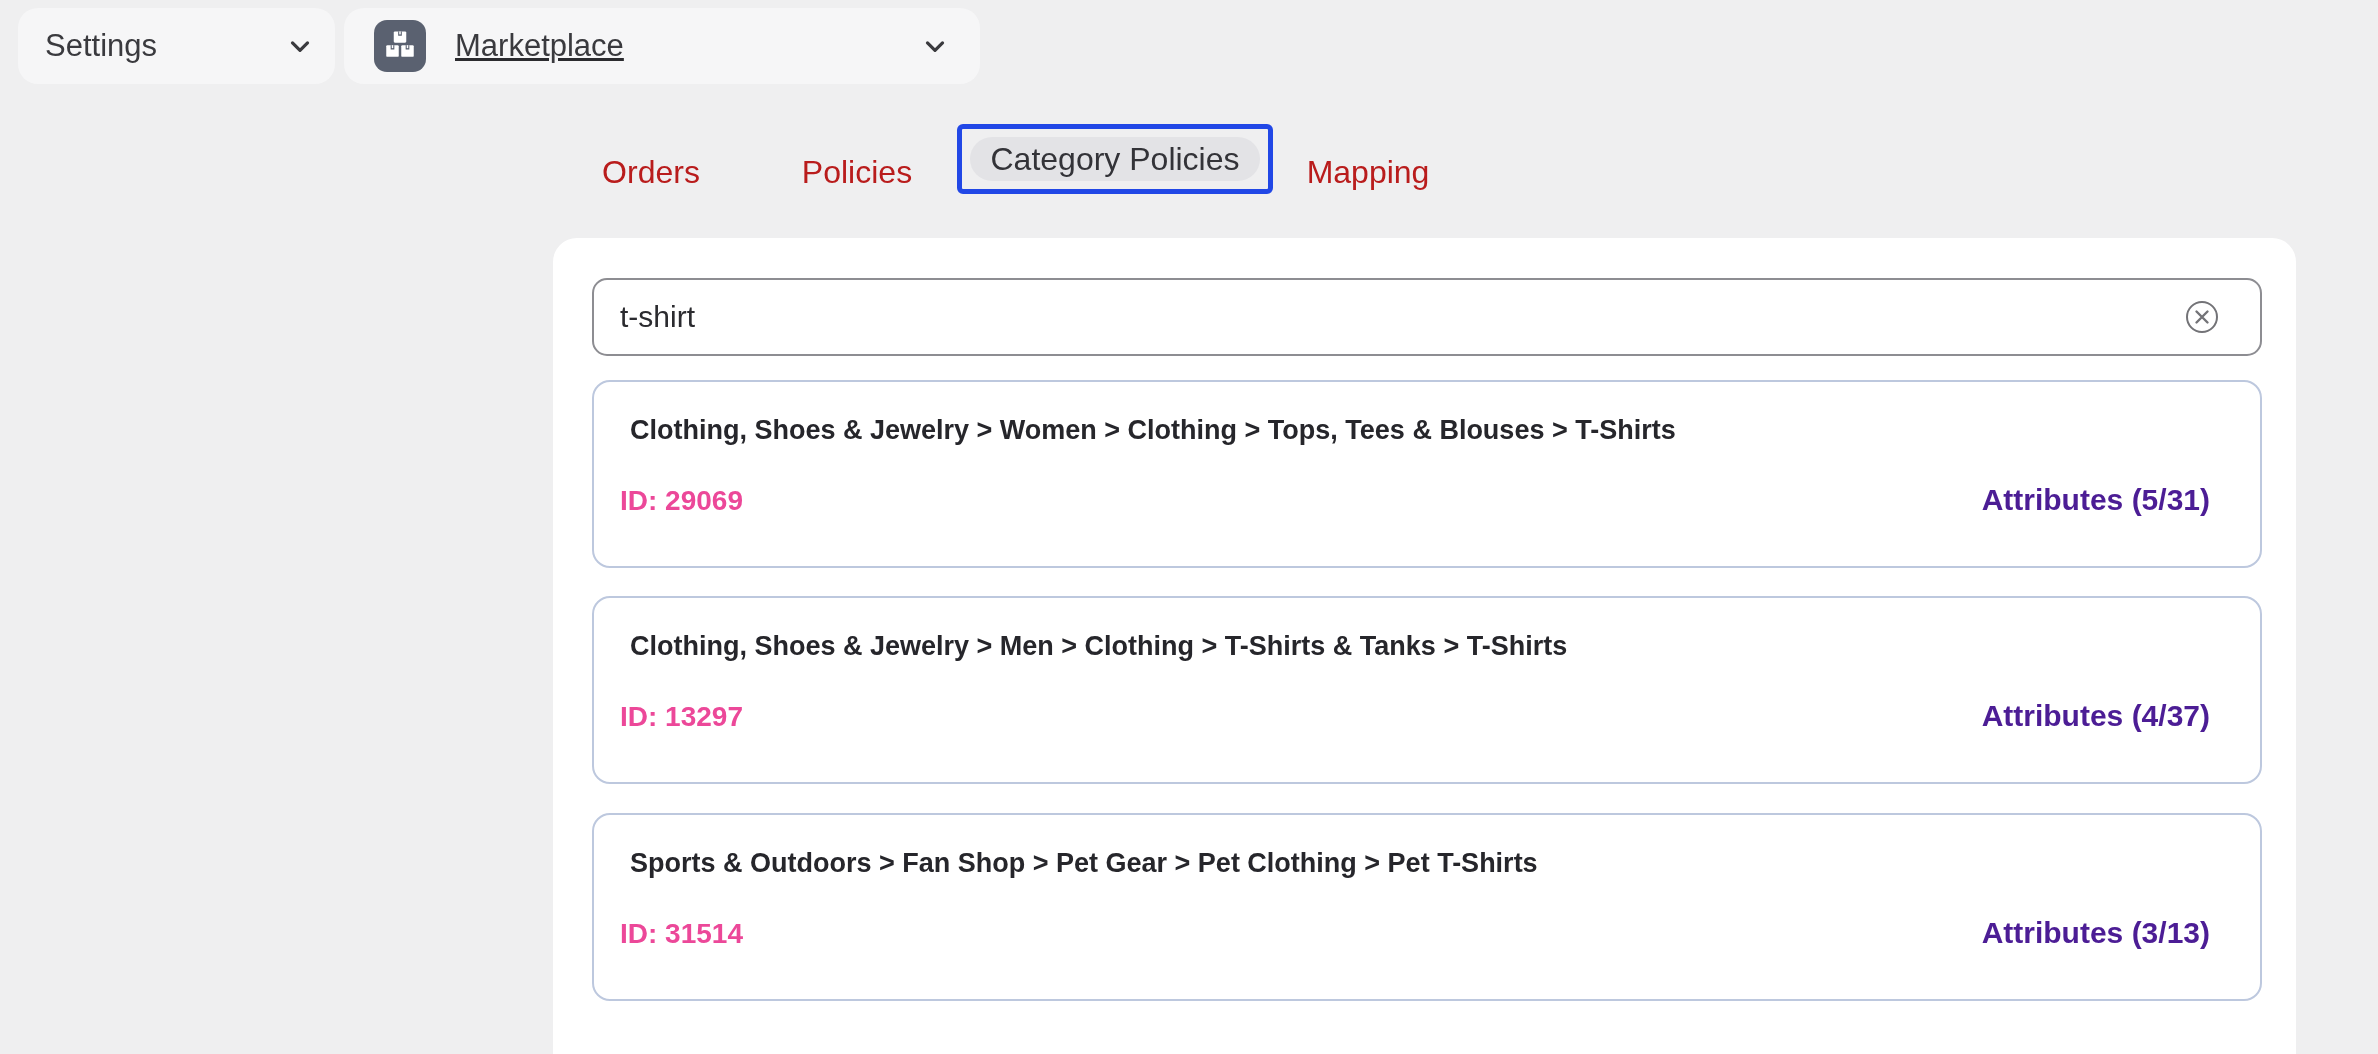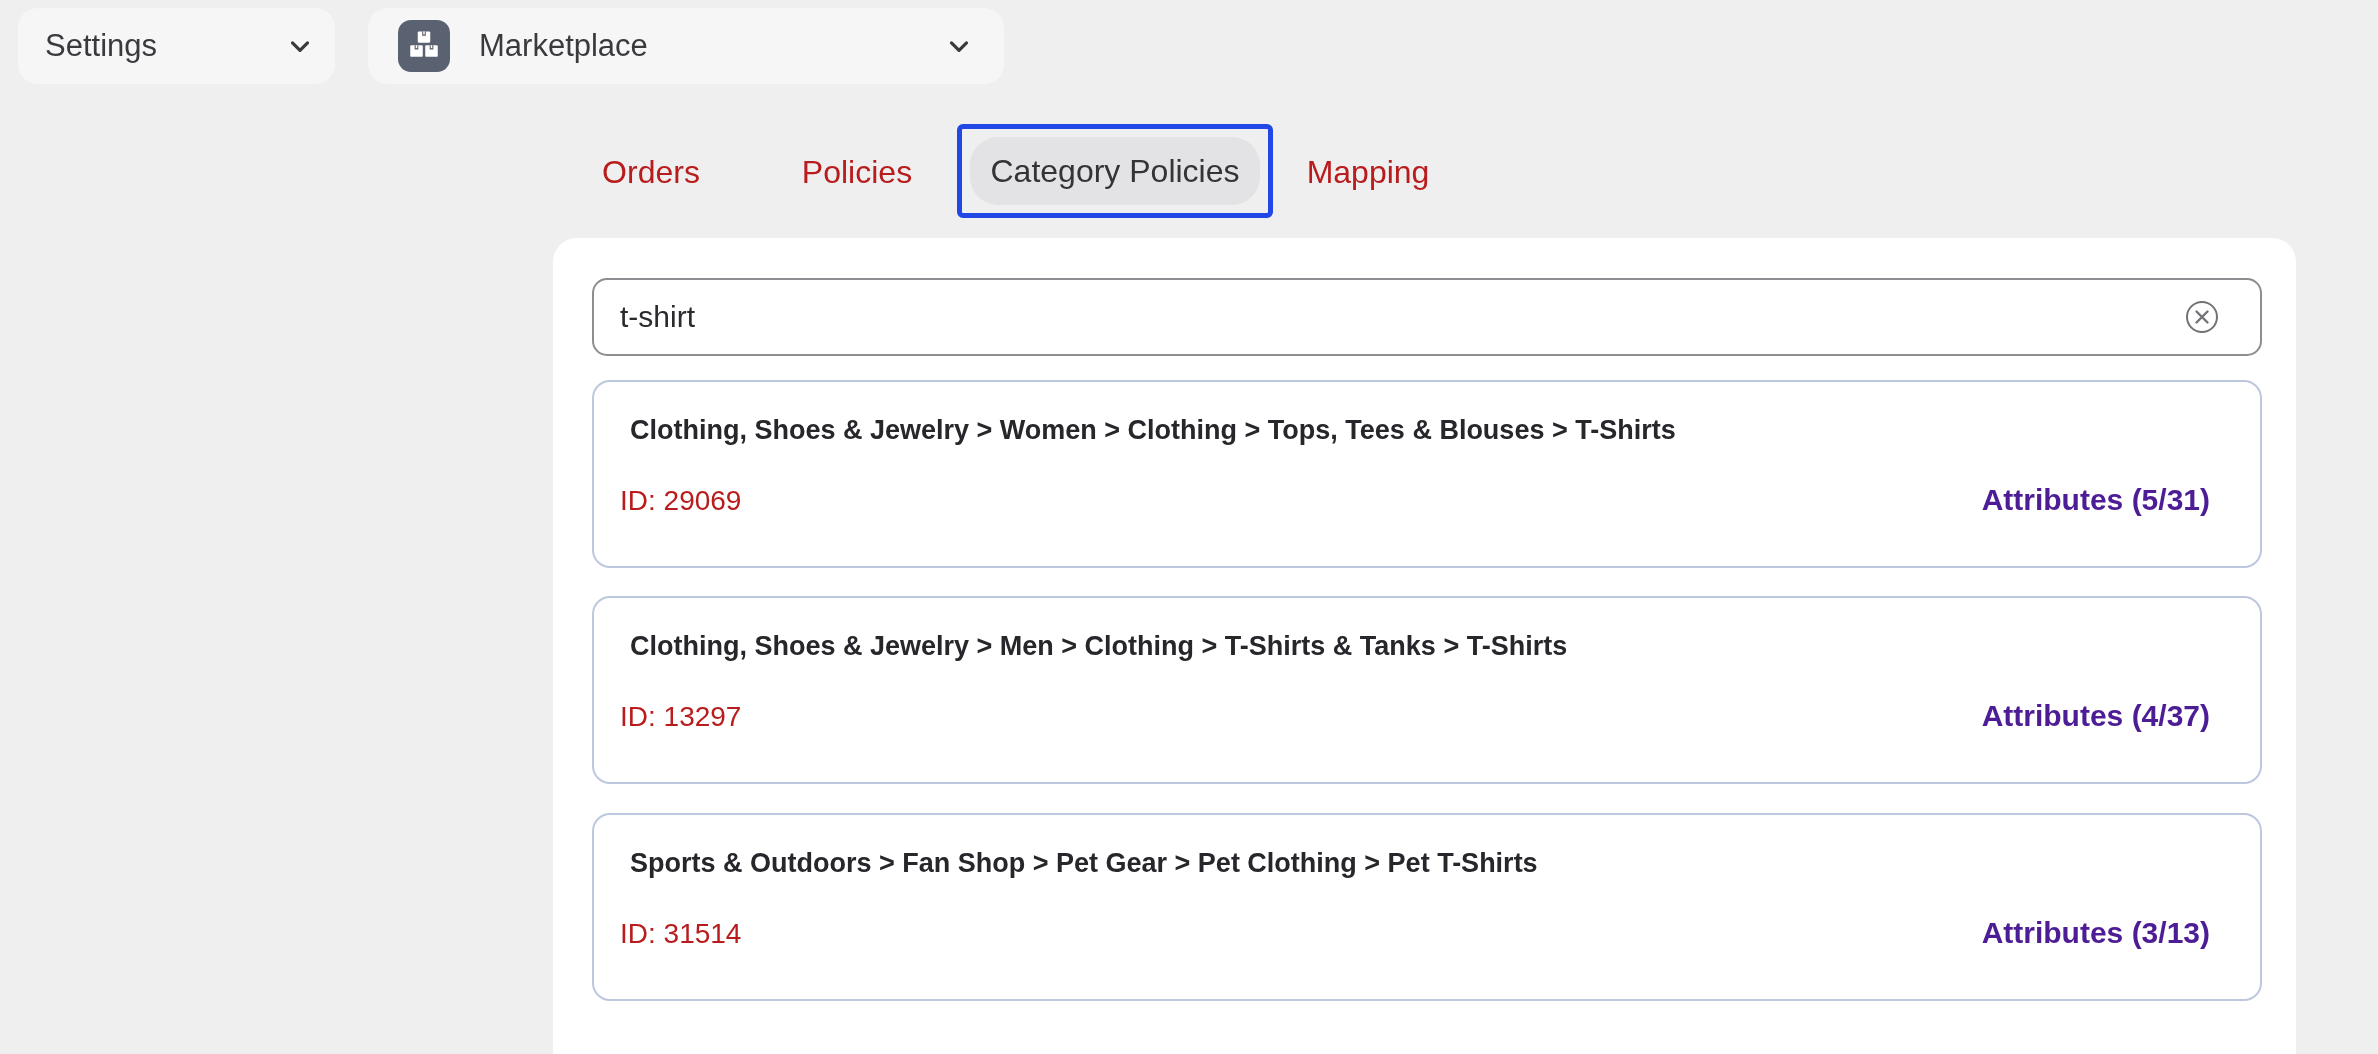--- a/index.html
+++ b/index.html
@@ -16,21 +16,21 @@
     position:absolute;
     top:8px;
     height:76px;
     background:#f6f6f7;
     border-radius:20px;
     display:flex;
     align-items:center;
     cursor:pointer;
   }
   .dropdown--settings { left:18px;  width:317px; }
-  .dropdown--marketplace { left:368px; width:636px; }
+  .dropdown--marketplace { left:344px; width:636px;text-decoration:underline; }
   .dropdown-label {
     font-size:31px;
     color:#3a3a3e;
   }
   .dropdown--settings .dropdown-label { margin-left:27px; }
   .chevron {
     position:absolute;
     top:50%;
     transform:translateY(-50%);
     width:30px; height:30px;
@@ -61,21 +61,21 @@
     cursor:pointer;
     white-space:nowrap;
   }
   .tab--orders   { left:651px; }
   .tab--policies { left:857px; }
   .tab--mapping  { left:1368px; }
 
   .tab-active-frame {
     position:absolute;
     left:957px; top:124px;
-    width:316px; height:94px;
+    width:316px; height:70px;
     border:5px solid #2147e6;
     border-radius:6px;
     padding:8px;
     cursor:pointer;
   }
   .tab-active-pill {
     width:100%; height:100%;
     background:#e3e3e6;
     border-radius:28px;
     display:flex; align-items:center; justify-content:center;
@@ -144,22 +144,22 @@
     white-space:nowrap;
   }
   .category-bottom-row {
     position:absolute;
     left:26px; right:50px; top:101px;
     display:flex;
     align-items:baseline;
     justify-content:space-between;
   }
   .category-id {
-    font-size:28px; font-weight:400;
-    color:#b91c1c;
+    font-size:28px; font-weight:700;
+    color:#ec4899;
   }
   .category-attributes {
     font-size:30px; font-weight:700;
     color:#4c1d95;
     white-space:nowrap;
   }
 </style>
 </head>
 <body>
 

